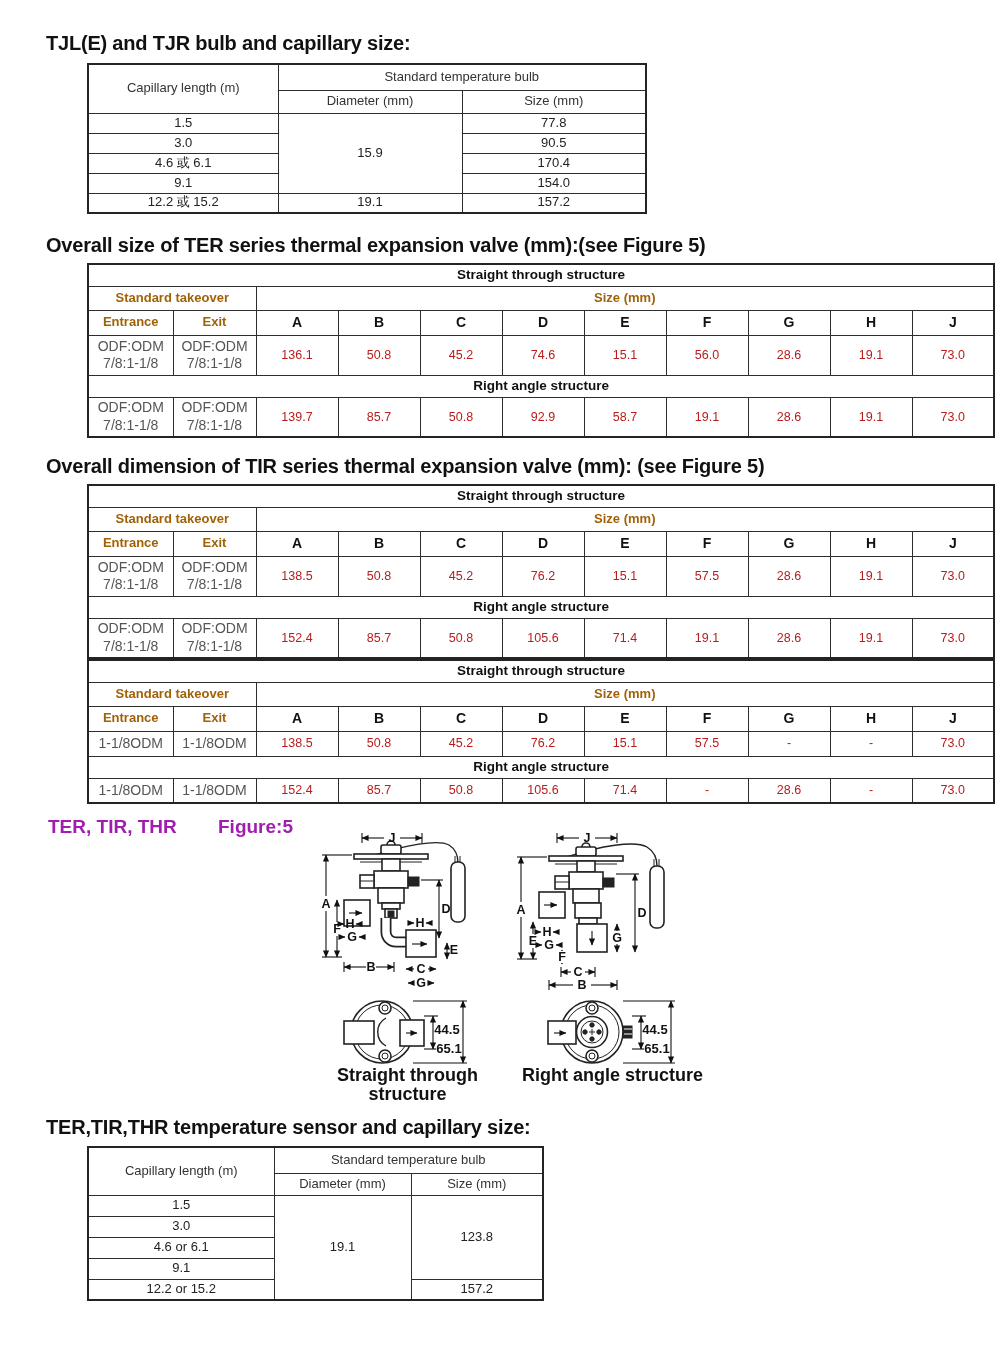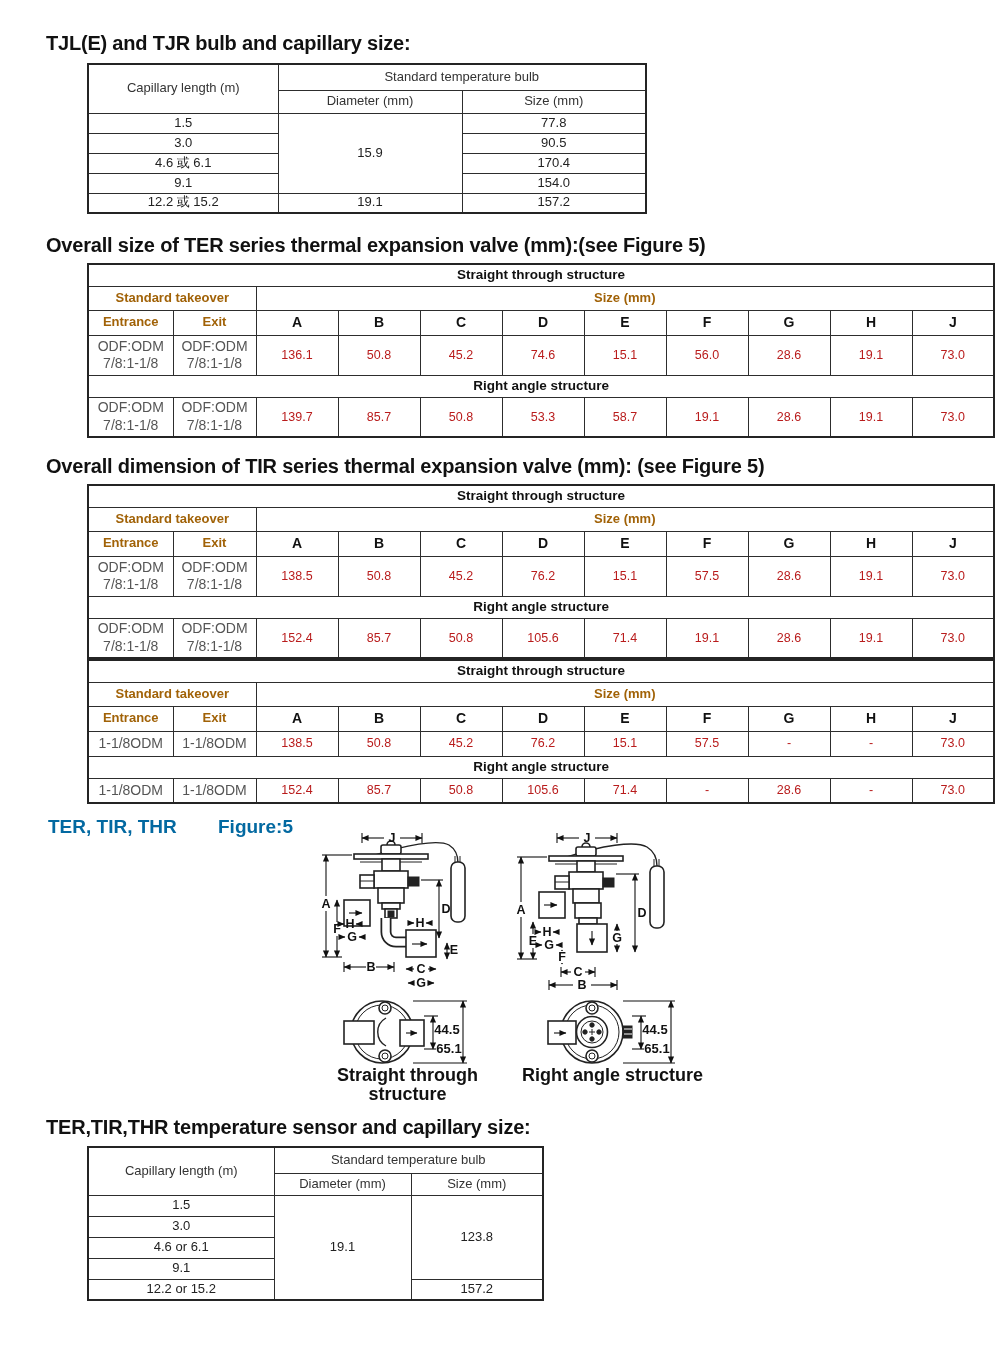--- a/index.html
+++ b/index.html
@@ -22,21 +22,21 @@
   .vt td.letter { font-weight:700; font-size:14px; color:#111; }
   .vt td.port { font-size:14px; color:#555; line-height:1.25; }
   .vt td.val { font-size:12.5px; color:#b91c1c; }
   tr.h20 { height:20px; } tr.h21 { height:21px; } tr.h22 { height:22px; }
   tr.h23 { height:23px; } tr.h24 { height:24px; } tr.h25 { height:25px; }
   tr.h26 { height:26px; } tr.h40 { height:40px; }
   .mt16 { margin-top:20px; } .mt17 { margin-top:17px; } .mb6 { margin-bottom:6px; }
   .mb7 { margin-bottom:7px; } .mb8 { margin-bottom:8px; }
   
   .figure-block { position:relative; height:296px; margin-top:12px; }
-  .fig-cap { position:absolute; font-size:19px; font-weight:700; color:#0369a1; }
+  .fig-cap { position:absolute; font-size:19px; font-weight:700; color:#a21caf; }
   .fig-svg { position:absolute; }
   .bottom-cap { position:absolute; top:250px; text-align:center; font-size:18px; font-weight:700; line-height:1.06; color:#111; }
   svg .shape { fill:#fff; stroke:#222; stroke-width:1.6; }
   svg .dark  { fill:#222; stroke:#222; stroke-width:1; }
   svg .ln    { fill:none; stroke:#222; stroke-width:1.4; }
   svg .thin  { fill:none; stroke:#222; stroke-width:1; }
   svg .dim   { fill:none; stroke:#111; stroke-width:1.1; }
   svg .wbg   { fill:#fff; stroke:none; }
   svg text   { font-family:"Liberation Sans", sans-serif; font-weight:700; font-size:12.5px; fill:#111; text-anchor:middle; }
   svg text.big { font-size:13px; }
@@ -130,21 +130,21 @@
     </tr>
     <tr class="h22">
           <td class="band" colspan="11">Right angle structure</td>
         </tr>
     <tr class="h40">
       <td class="port">ODF:ODM 7/8:1-1/8</td>
       <td class="port">ODF:ODM 7/8:1-1/8</td>
       <td class="val">139.7</td>
       <td class="val">85.7</td>
       <td class="val">50.8</td>
-      <td class="val">53.3</td>
+      <td class="val">92.9</td>
       <td class="val">58.7</td>
       <td class="val">19.1</td>
       <td class="val">28.6</td>
       <td class="val">19.1</td>
       <td class="val">73.0</td>
     </tr>
   </tbody>
     </table>
 
   <div class="title mt17 mb6">Overall dimension of TIR series thermal expansion valve (mm): (see Figure 5)</div>

